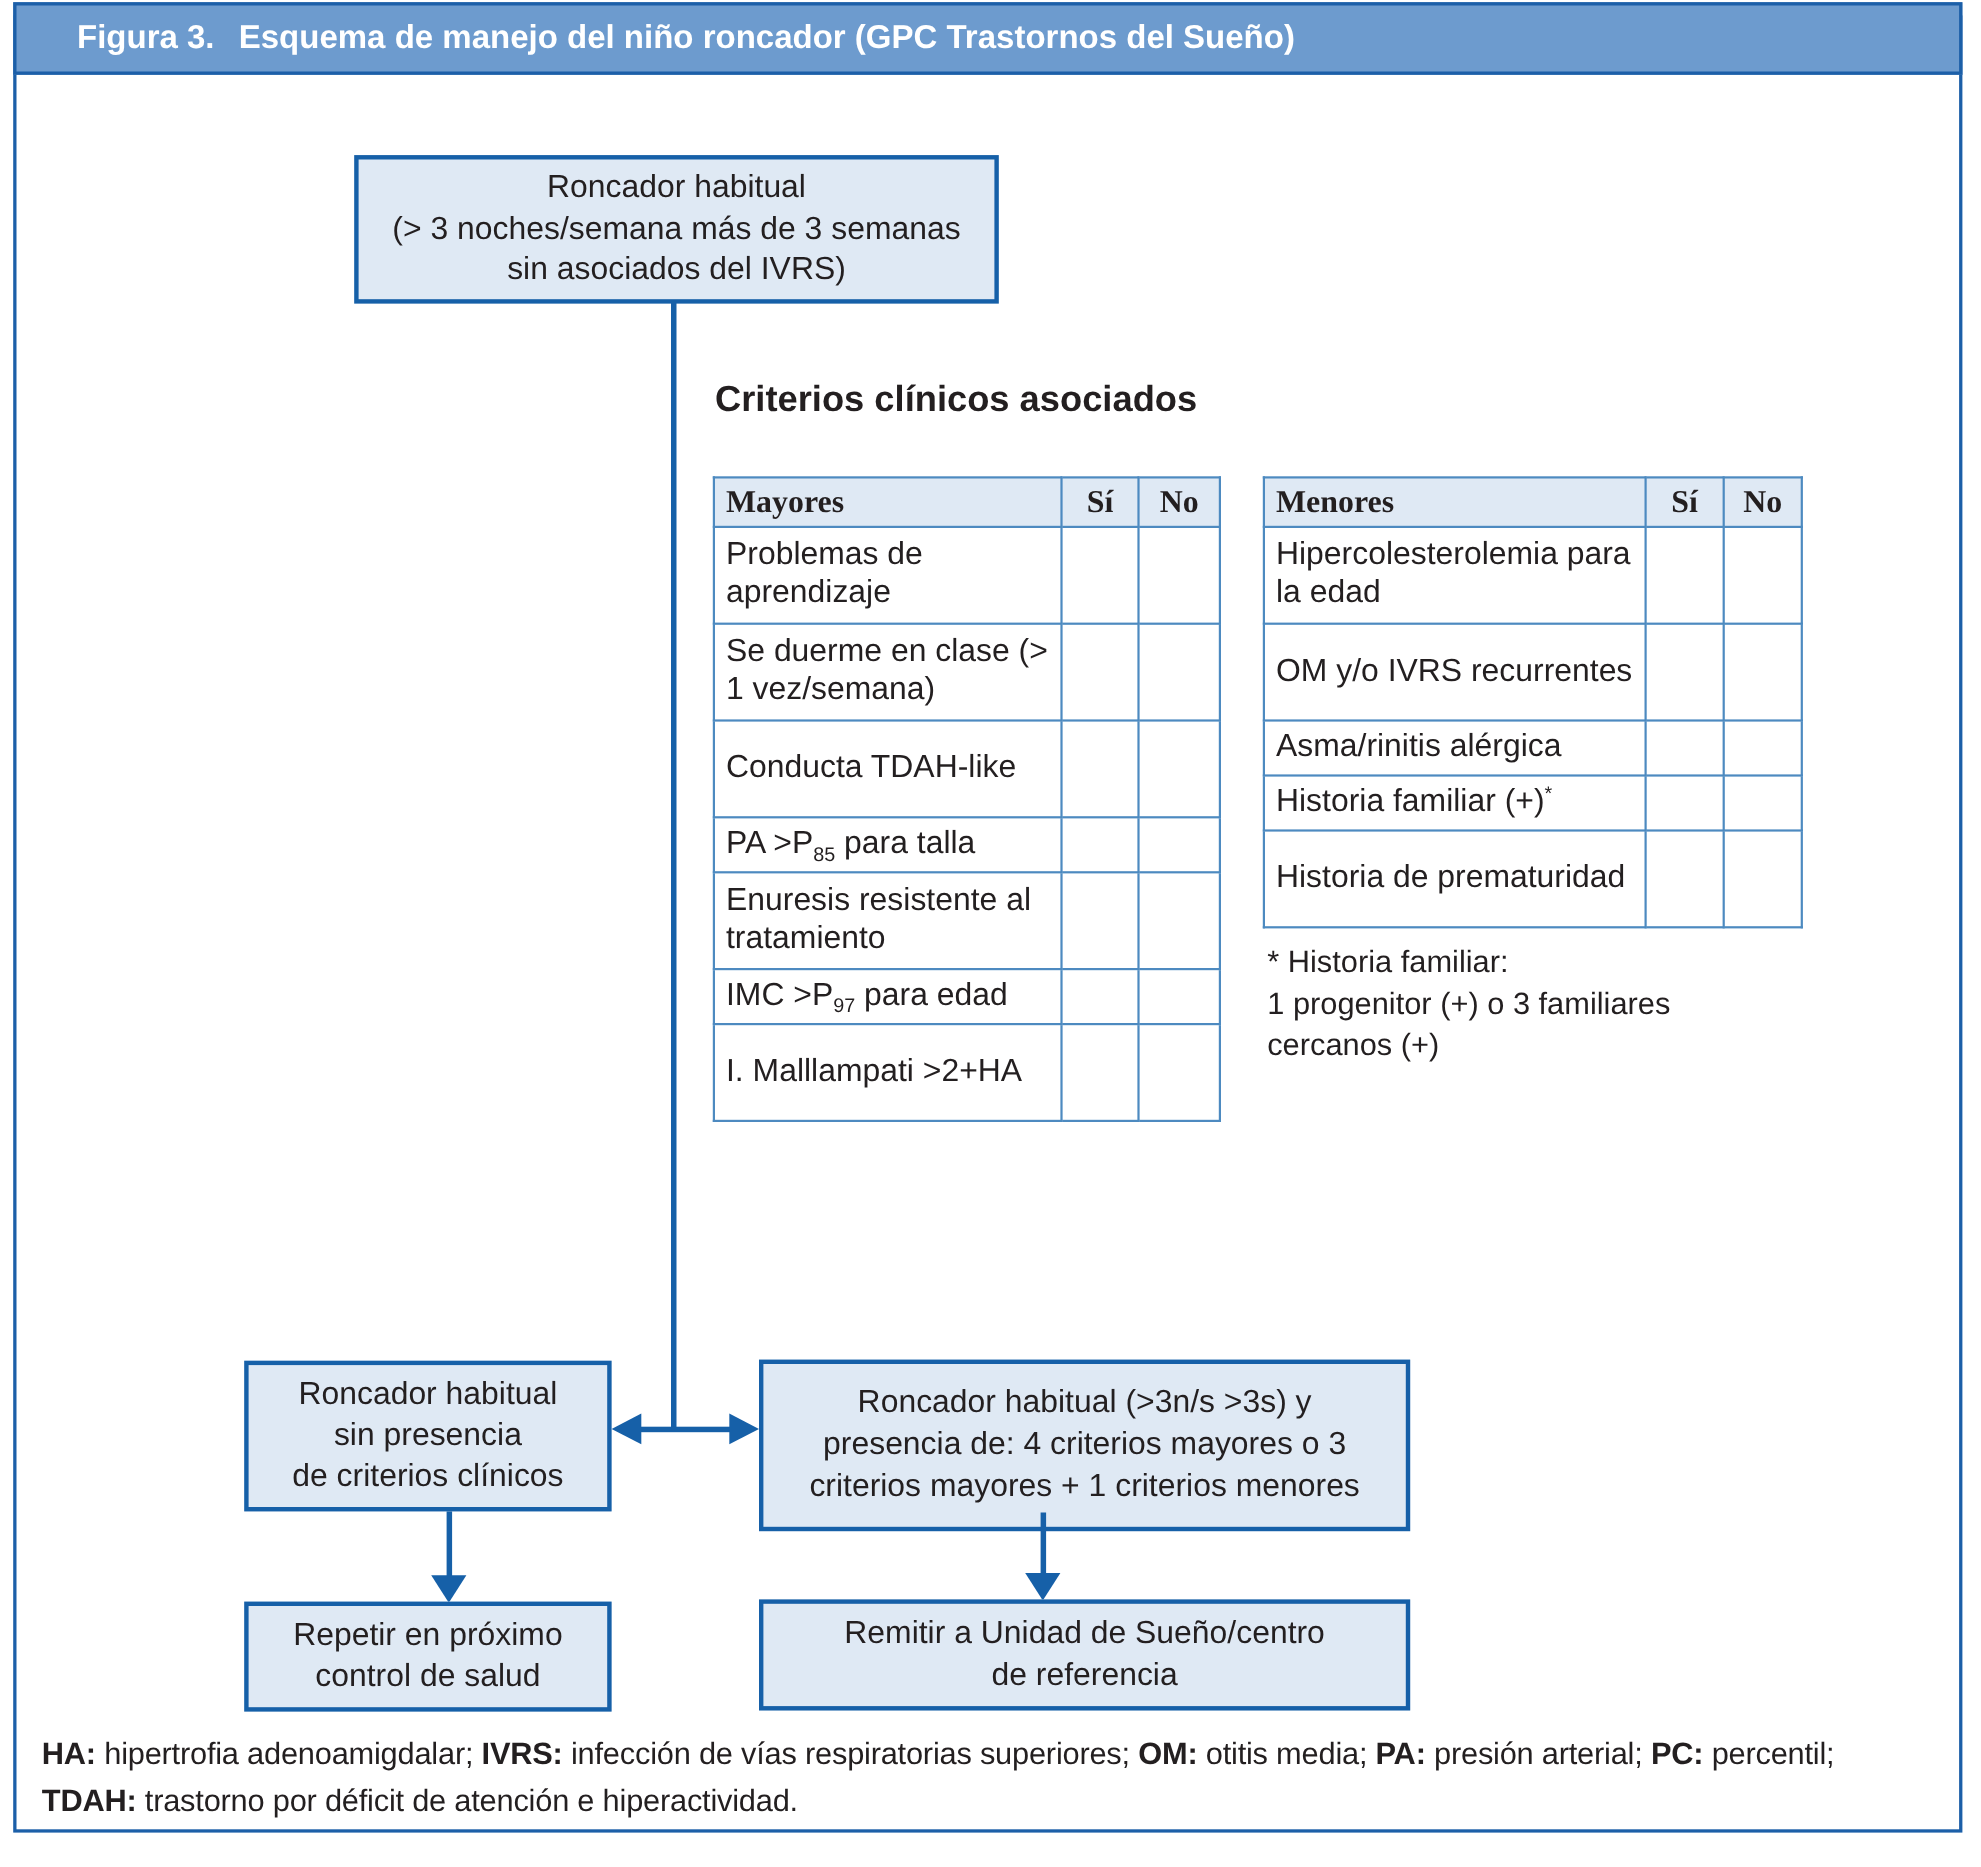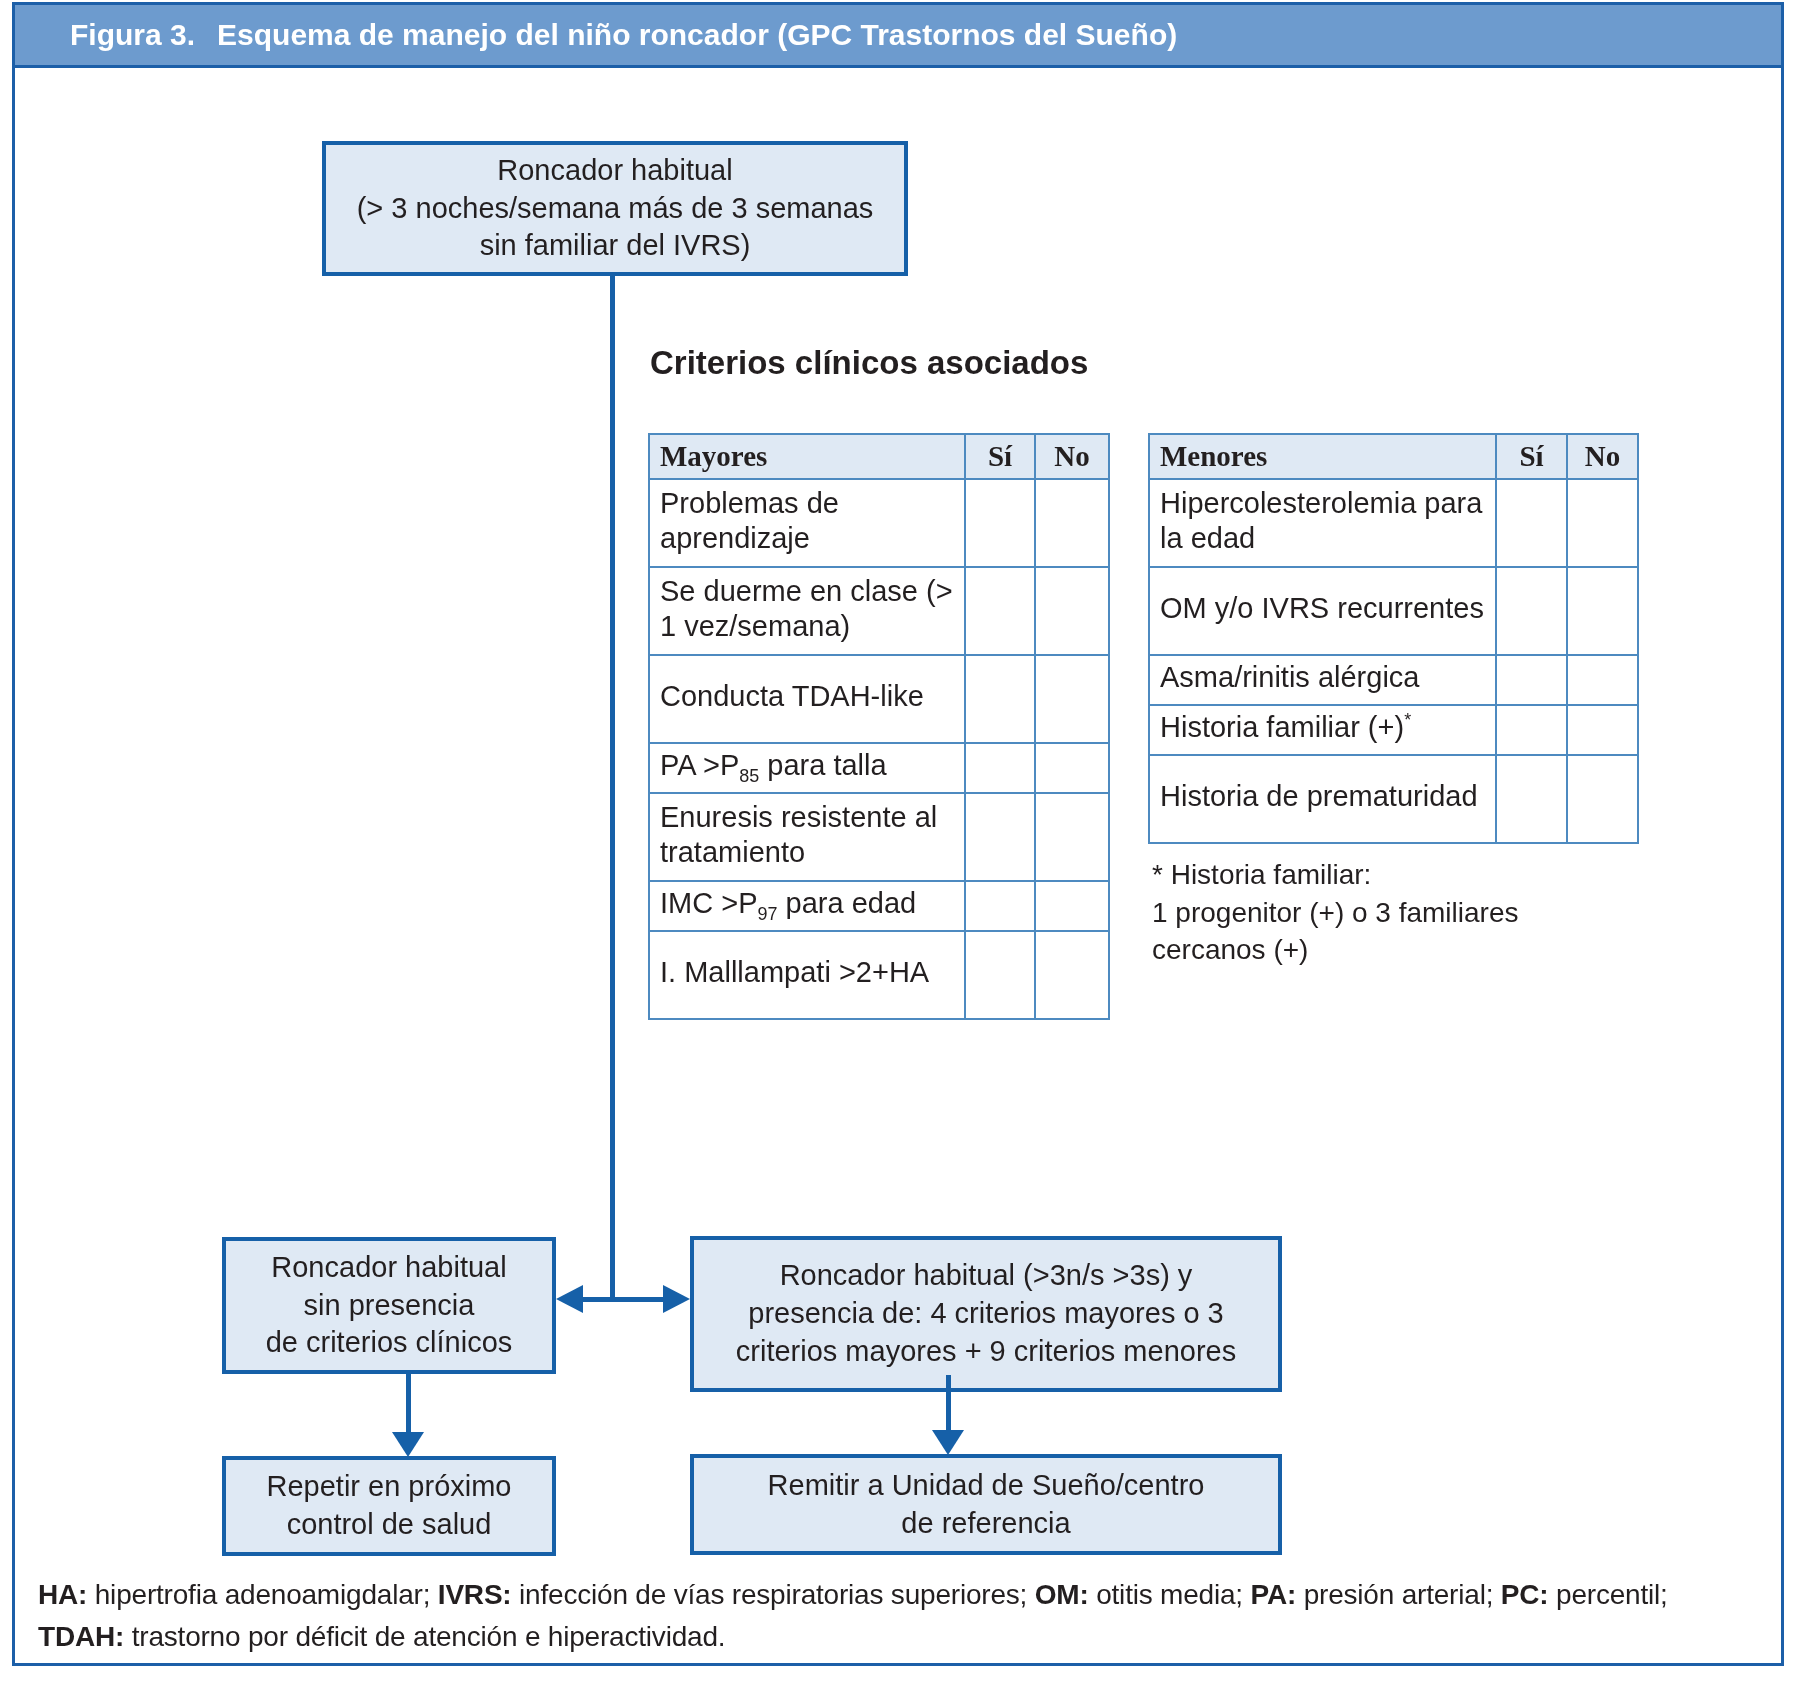--- a/index.html
+++ b/index.html
@@ -40,21 +40,21 @@
   <div class="abs frame" style="left:12px;top:14px;width:1772px;height:1652px;"></div>
 
   <div class="abs headerbar" style="left:12px;top:2px;width:1772px;height:66px;">
     <span class="fig-label">Figura 3.</span>
     <span>Esquema de manejo del niño roncador (GPC Trastornos del Sueño)</span>
   </div>
 
   <div class="abs fbox" style="left:322px;top:141px;width:586px;height:135px;">
     <div>Roncador habitual</div>
     <div>(&gt; 3 noches/semana más de 3 semanas</div>
-    <div>sin familiar del IVRS)</div>
+    <div>sin asociados del IVRS)</div>
   </div>
 
   <div class="abs vline" style="left:610px;top:274px;width:5px;height:1026px;"></div>
 
   <div class="abs heading" style="left:650px;top:344px;">Criterios clínicos asociados</div>
 
   <table class="crit abs" style="left:648px;top:433px;width:460px;">
     <colgroup>
       <col style="width:316px">
         <col style="width:70px">
@@ -160,21 +160,21 @@
 
   <div class="abs fbox" style="left:222px;top:1237px;width:334px;height:137px;">
     <div>Roncador habitual</div>
     <div>sin presencia</div>
     <div>de criterios clínicos</div>
   </div>
 
   <div class="abs fbox" style="left:690px;top:1236px;width:592px;height:156px;">
     <div>Roncador habitual (&gt;3n/s &gt;3s) y</div>
     <div>presencia de: 4 criterios mayores o 3</div>
-    <div>criterios mayores + 9 criterios menores</div>
+    <div>criterios mayores + 1 criterios menores</div>
   </div>
 
   <div class="abs vline" style="left:406px;top:1374px;width:5px;height:60px;"></div>
   <div class="abs tri tri-down" style="left:392px;top:1432px;"></div>
 
   <div class="abs vline" style="left:946px;top:1375px;width:5px;height:57px;"></div>
   <div class="abs tri tri-down" style="left:932px;top:1430px;"></div>
 
   <div class="abs fbox" style="left:222px;top:1456px;width:334px;height:100px;">
     <div>Repetir en próximo</div>

